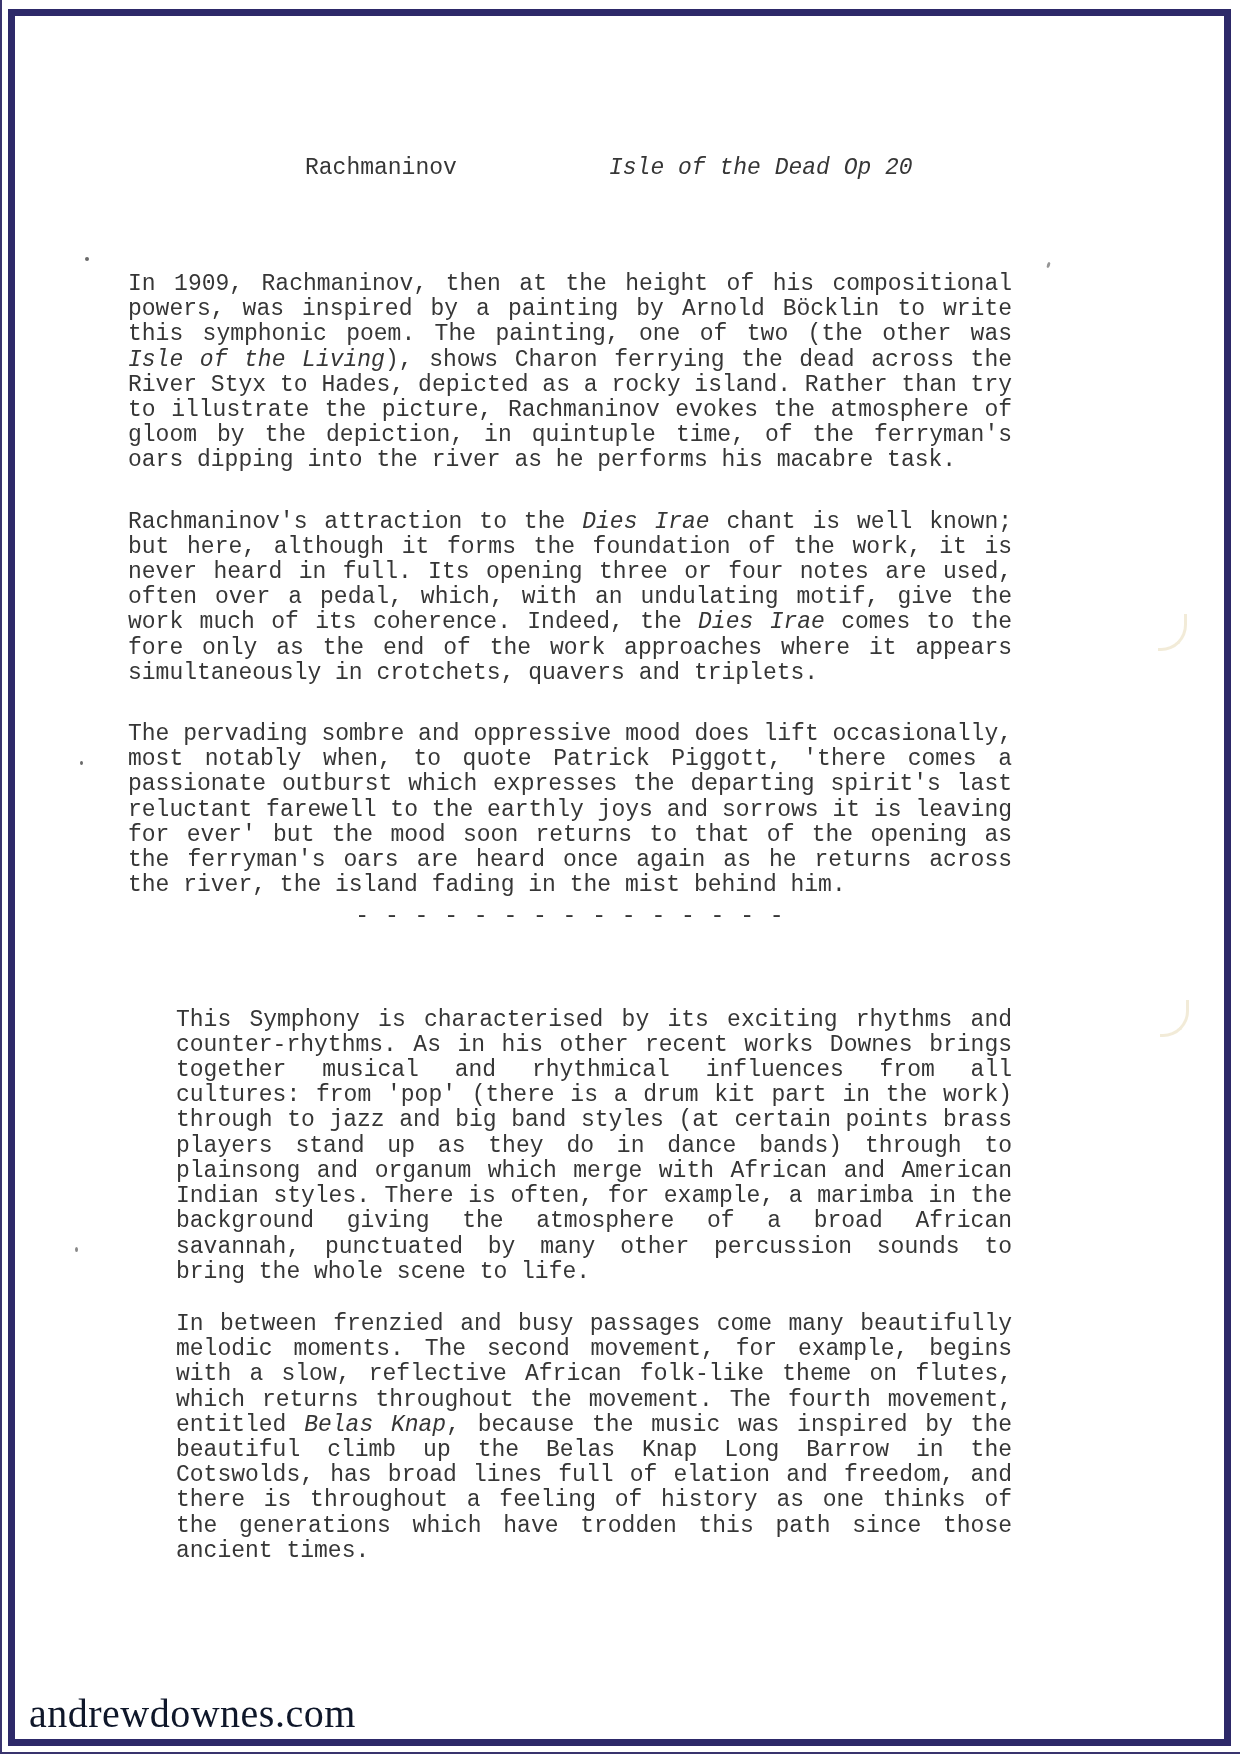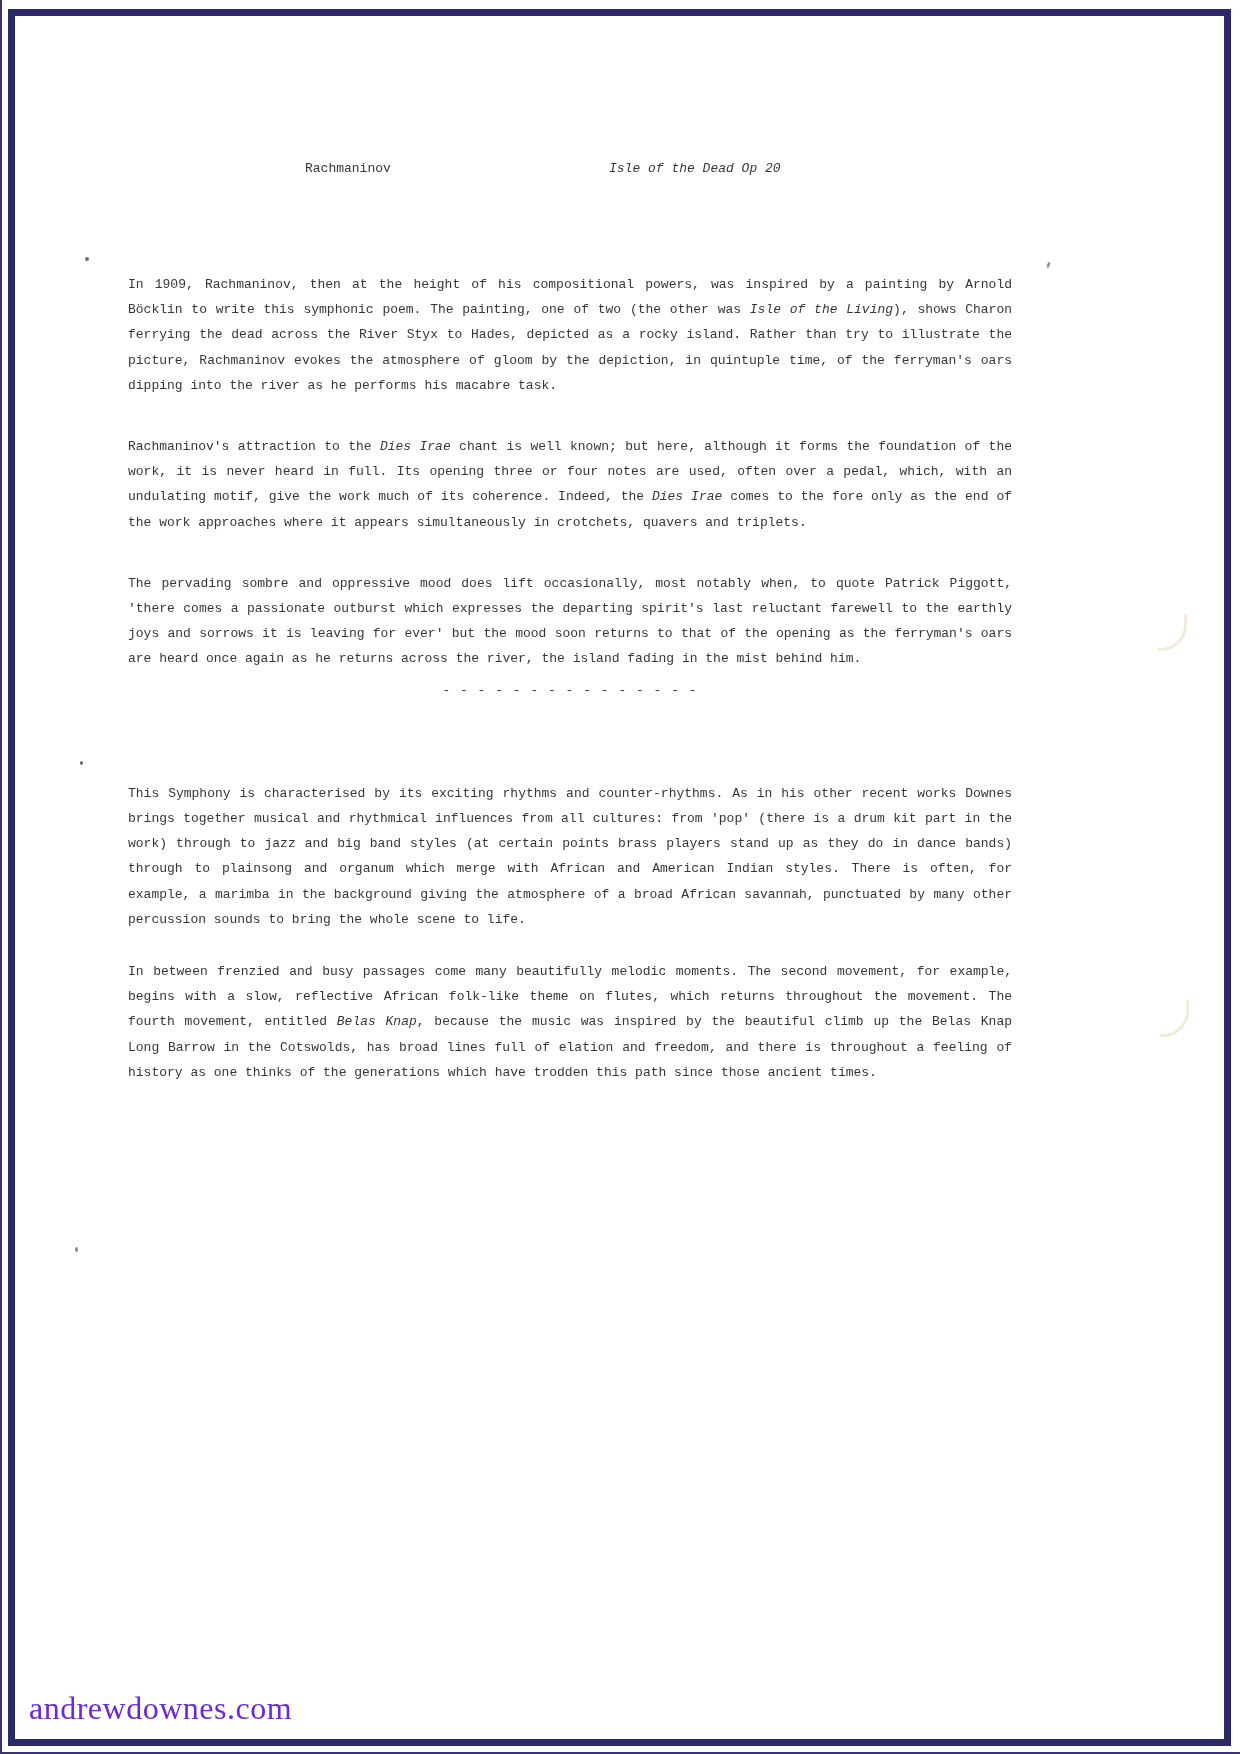--- a/index.html
+++ b/index.html
@@ -9,21 +9,21 @@
   }
   .scan-edge{position:absolute;background:#39346e;}
   .edge-left{left:0;top:0;width:2px;height:1754px;}
   .edge-bottom{left:0;bottom:0;width:1240px;height:2px;}
   .frame{
     position:absolute;left:8px;top:9px;right:9px;bottom:8px;
     border:7px solid #2d2969;pointer-events:none;
   }
   .content{
     position:absolute;left:128px;top:0;width:884px;
-    font-size:13px;line-height:25.2px;color:#363636;
+    font-size:23px;line-height:25.2px;color:#363636;
     text-align:justify;
   }
   .h1row{position:absolute;top:156px;left:0;width:884px;height:26px;text-align:left;}
   .h1-composer{position:absolute;left:177px;white-space:nowrap;}
   .h1-work{position:absolute;left:481px;font-style:italic;white-space:nowrap;}
   .paras{padding:0;margin:0;}
   .sec1{padding-top:272px;}
   .content p{margin:0 0 36px 0;}
   .content p:last-child{margin-bottom:0;}
   .divider{
@@ -34,25 +34,25 @@
   .hl{
     display:inline-block;margin-left:120px;padding:8px 56px 9px 16px;
     background:linear-gradient(90deg,#f4f0a0 0%,#f7f4ab 55%,#f6f2a4 100%);
     border-radius:22px 10px 16px 20px / 16px 10px 12px 16px;
     transform:rotate(-0.25deg);
     box-shadow:0 1px 0 rgba(220,210,120,0.45);
     white-space:nowrap;text-align:left;
   }
   .hl .gap{display:inline-block;width:78px;}
   .hl .work{font-style:italic;}
-  .sec2{padding-top:78px;}
+  .sec2{padding-top:78px;margin-left:48px;}
   .sec2 p{margin-bottom:27px;}
   .site{
     position:absolute;left:29px;top:1690px;
-    font-family:"Liberation Serif", serif;font-size:32px;color:#6d28d9;
+    font-family:"Liberation Serif", serif;font-size:40px;color:#0f172a;
     letter-spacing:0.5px;
   }
   
   .speck{position:absolute;background:#6a6a6a;border-radius:50%;}
   .sp1{left:85px;top:257px;width:4px;height:4px;}
   .sp2{left:80px;top:761px;width:3px;height:4px;}
   .sp3{left:75px;top:1247px;width:3px;height:5px;opacity:.8;}
   .sp4{left:1047px;top:262px;width:3px;height:6px;transform:rotate(20deg);opacity:.7;}
   .curl{
     position:absolute;width:26px;height:34px;border:3px solid #efe7cf;

